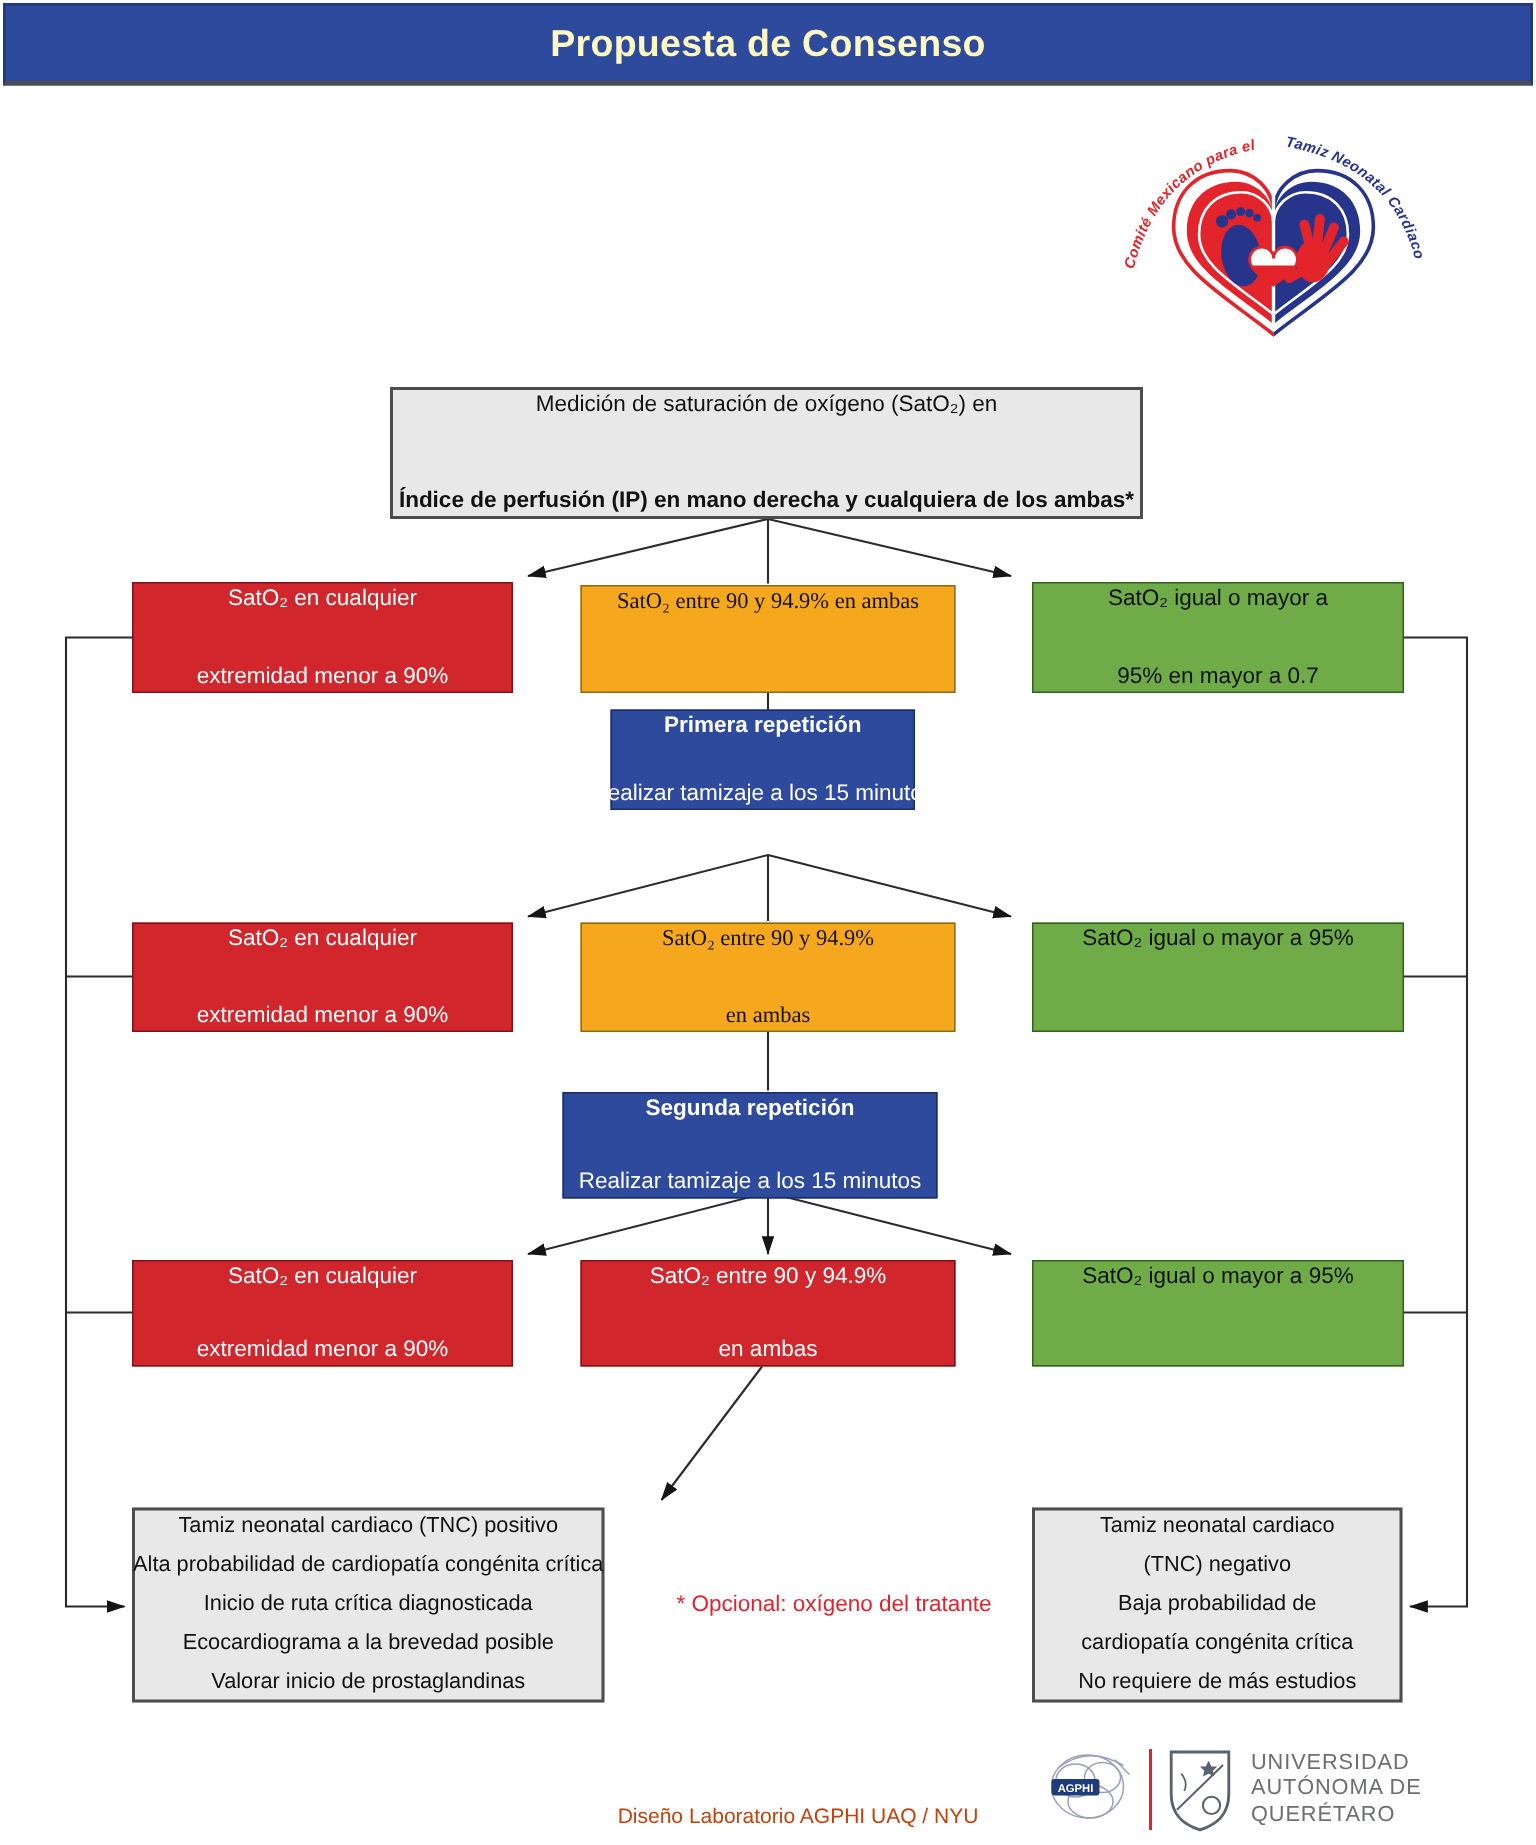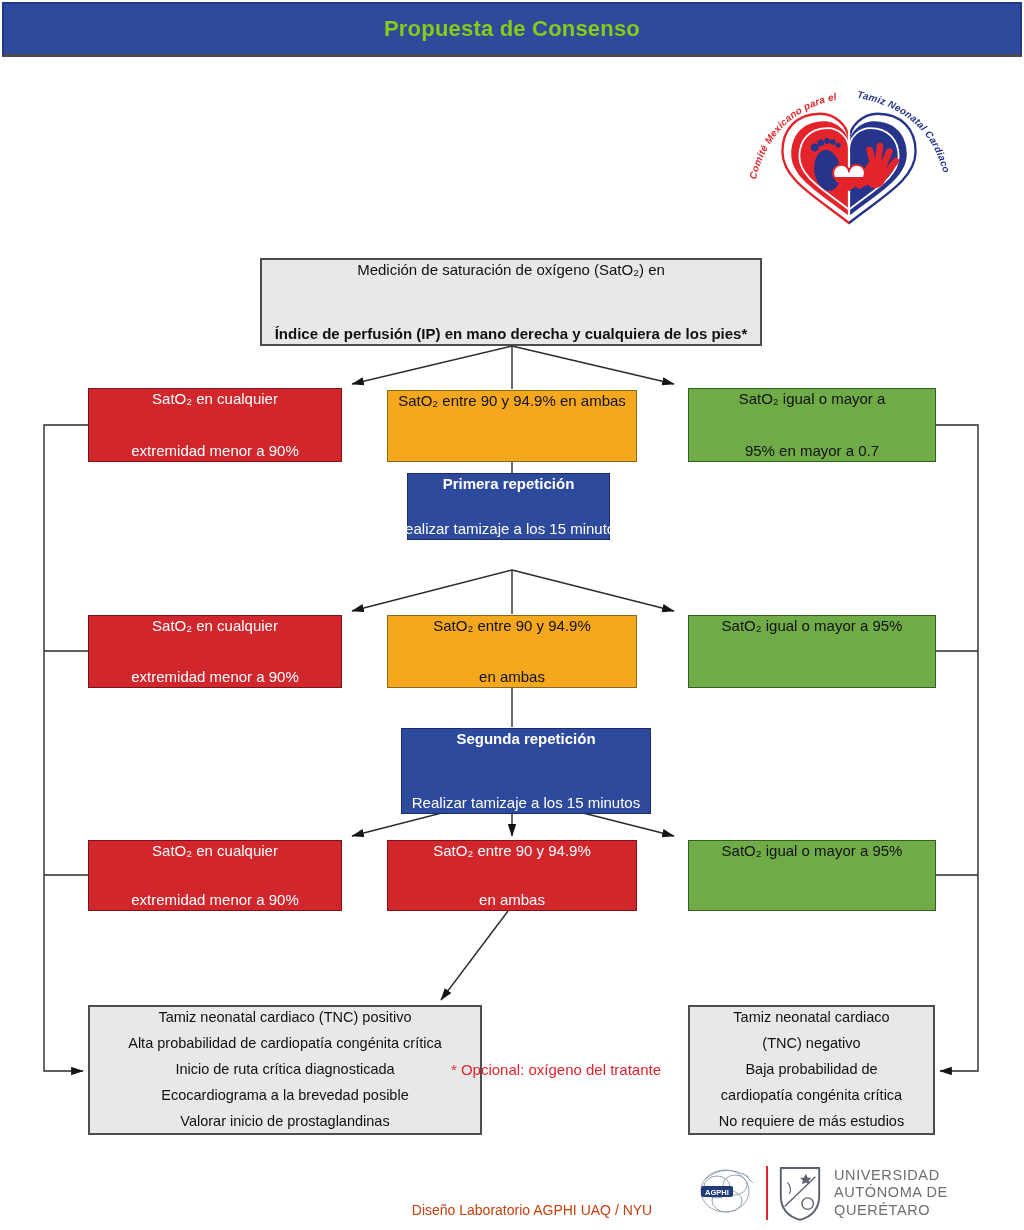--- a/index.html
+++ b/index.html
@@ -7,31 +7,31 @@
     position:relative;width:1024px;height:1230px;background:#fff;overflow:hidden;
     font-family:"Liberation Sans","DejaVu Sans",sans-serif;color:#111;
   }
   
   .header{
     position:absolute;left:2px;top:2px;right:2px;height:50px;
     background:#2e4a9c;border:2px solid #22folk;
     border:2px solid #223a80;border-bottom:3px solid #4d4d4d;
     display:flex;align-items:center;justify-content:center;
   }
-  .header h1{margin:16px;color:#84cc16;font-size:22px;font-weight:bold;letter-spacing:.2px;}
+  .header h1{margin:16px;color:#fef9c3;font-size:25px;font-weight:bold;letter-spacing:.2px;}
   
   .box{
     position:absolute;box-sizing:border-box;display:flex;flex-direction:column;
     align-items:center;justify-content:space-between;text-align:center;
     font-size:15px;line-height:1.35;
   }
   .box .ln{white-space:nowrap;}
   .gray{background:#e8e8e8;border:2px solid #4d4d4d;color:#111;}
   .red{background:#d2262d;border:1.5px solid #7c1318;color:#fff;}
-  .orange{background:#f5a81e;border:1.5px solid #8a6a1a;color:#111;}
+  .orange{background:#f5a81e;border:1.5px solid #8a6a1a;color:#111;font-family:Liberation Serif, serif;}
   .green{background:#6fac47;border:1.5px solid #33611f;color:#111;}
   .blue{background:#2e4a9c;border:1.5px solid #1b2d66;color:#fff;}
   .bold{font-weight:bold;}
   .outcome{font-size:14.5px;line-height:1.5;}
   .note{
     position:absolute;left:446px;top:1061px;width:220px;text-align:center;
     color:#e0242e;font-size:15px;
   }
   
   .wires{position:absolute;left:0;top:0;width:1024px;height:1230px;pointer-events:none;}
@@ -148,21 +148,21 @@
     <text font-size="10.5" font-style="italic" font-weight="bold" fill="#e3242b" letter-spacing="0.3">
       <textPath href="#arcL" startOffset="2">Comité Mexicano para el</textPath>
     </text>
     <text font-size="10.5" font-style="italic" font-weight="bold" fill="#27348b" letter-spacing="0.3">
       <textPath href="#arcR" startOffset="2">Tamiz Neonatal Cardiaco</textPath>
     </text>
   </svg>
 
   <div class="box gray" style="left:260px;top:258px;width:502px;height:88px;">
     <div class="ln">Medición de saturación de oxígeno (SatO₂) en</div>
-    <div class="ln bold">Índice de perfusión (IP) en mano derecha y cualquiera de los pies*</div>
+    <div class="ln bold">Índice de perfusión (IP) en mano derecha y cualquiera de los ambas*</div>
   </div>
 
   <div class="box red" style="left:88px;top:388px;width:254px;height:74px;">
     <div class="ln">SatO₂ en cualquier</div>
     <div class="ln">extremidad menor a 90%</div>
   </div>
   <div class="box orange" style="left:387px;top:390px;width:250px;height:72px;">
     <div class="ln">SatO₂ entre 90 y 94.9% en ambas</div>
   </div>
   <div class="box green" style="left:688px;top:388px;width:248px;height:74px;">
@@ -180,38 +180,38 @@
     <div class="ln">extremidad menor a 90%</div>
   </div>
   <div class="box orange" style="left:387px;top:615px;width:250px;height:73px;">
     <div class="ln">SatO₂ entre 90 y 94.9%</div>
     <div class="ln">en ambas</div>
   </div>
   <div class="box green" style="left:688px;top:615px;width:248px;height:73px;">
     <div class="ln">SatO₂ igual o mayor a 95%</div>
   </div>
 
-  <div class="box blue" style="left:401px;top:728px;width:250px;height:86px;">
+  <div class="box blue" style="left:375px;top:728px;width:250px;height:71px;">
     <div class="ln bold">Segunda repetición</div>
     <div class="ln">Realizar tamizaje a los 15 minutos</div>
   </div>
 
   <div class="box red" style="left:88px;top:840px;width:254px;height:71px;">
     <div class="ln">SatO₂ en cualquier</div>
     <div class="ln">extremidad menor a 90%</div>
   </div>
   <div class="box red" style="left:387px;top:840px;width:250px;height:71px;">
     <div class="ln">SatO₂ entre 90 y 94.9%</div>
     <div class="ln">en ambas</div>
   </div>
   <div class="box green" style="left:688px;top:840px;width:248px;height:71px;">
     <div class="ln">SatO₂ igual o mayor a 95%</div>
   </div>
 
-  <div class="box gray outcome" style="left:88px;top:1005px;width:394px;height:130px;">
+  <div class="box gray outcome" style="left:88px;top:1005px;width:315px;height:130px;">
     <div class="ln">Tamiz neonatal cardiaco (TNC) positivo</div>
     <div class="ln">Alta probabilidad de cardiopatía congénita crítica</div>
     <div class="ln">Inicio de ruta crítica diagnosticada</div>
     <div class="ln">Ecocardiograma a la brevedad posible</div>
     <div class="ln">Valorar inicio de prostaglandinas</div>
   </div>
 
   <div class="note">* Opcional: oxígeno del tratante</div>
 
   <div class="box gray outcome" style="left:688px;top:1005px;width:247px;height:130px;">

